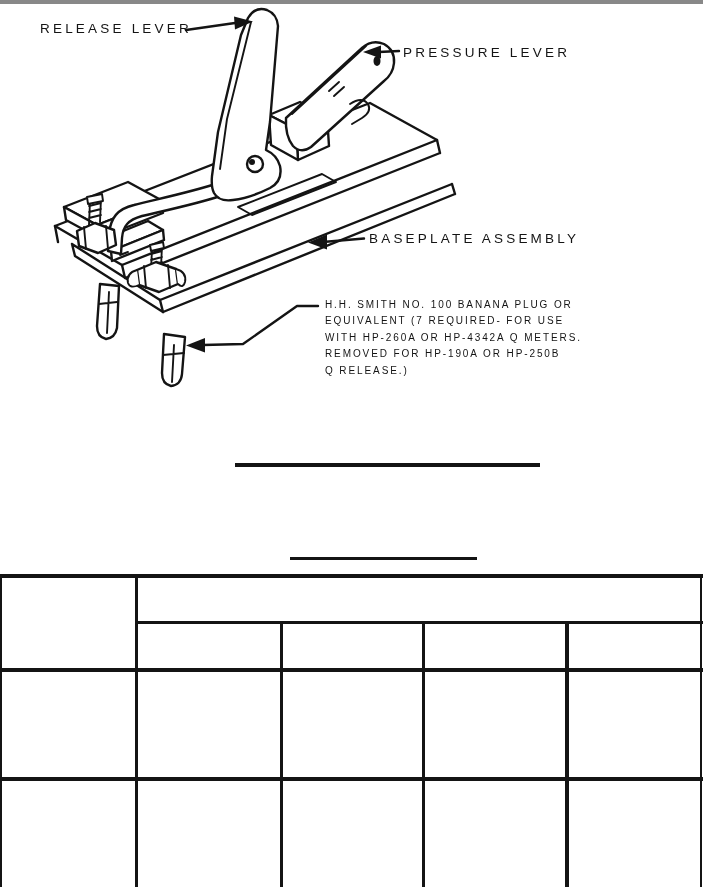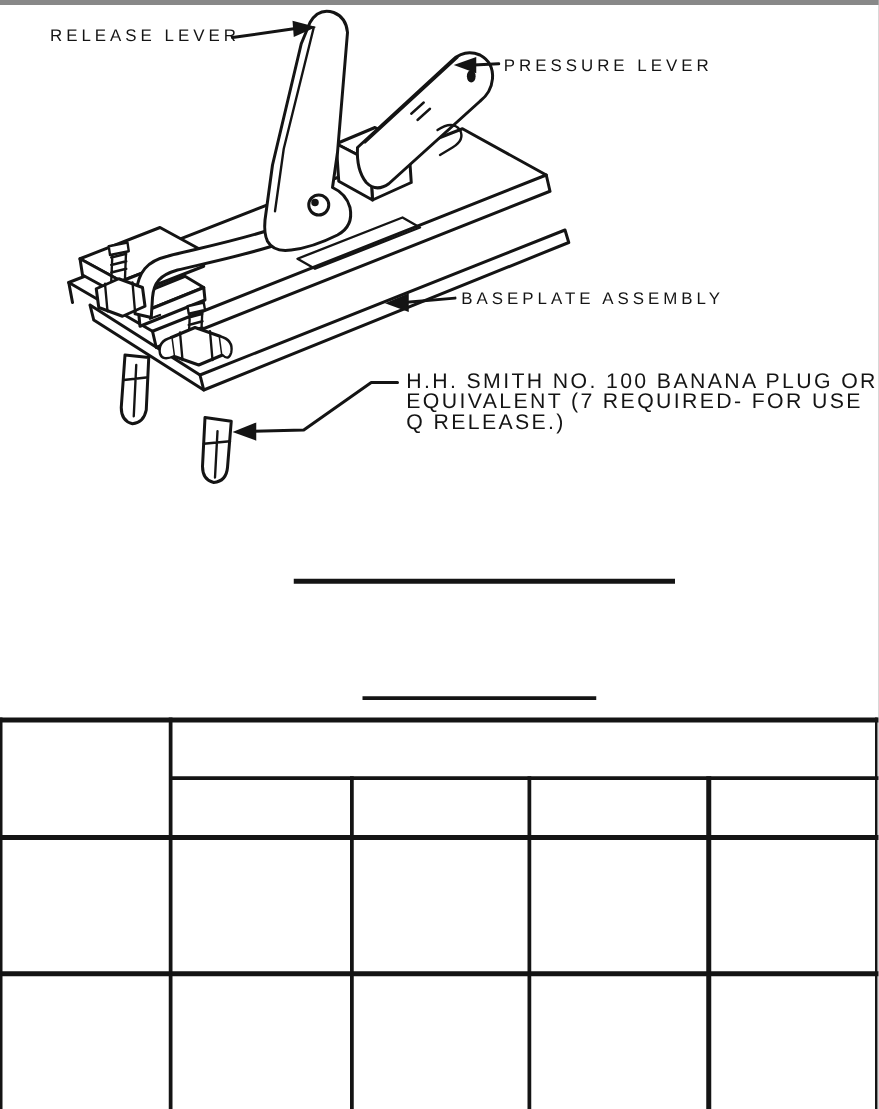--- a/index.html
+++ b/index.html
@@ -9,21 +9,21 @@
     position:relative; width:703px; height:887px;
     background:var(--paper); color:var(--ink);
     margin:4px auto; overflow:hidden;
   }
   .fig-label {
     position:absolute; font-size:13.5px; letter-spacing:3.2px;
     white-space:nowrap; color:var(--ink); font-weight:normal;
   }
   .note-block {
     position:absolute; left:325px; top:293px;
-    font-size:17px; letter-spacing:1.9px; line-height:16.4px;
+    font-size:10px; letter-spacing:1.9px; line-height:16.4px;
     color:var(--ink);
   }
   .note-line { white-space:nowrap; }
   .rule { position:absolute; background:var(--ink); }
   svg.drawing { position:absolute; left:0; top:0; }
   svg.drawing path, svg.drawing line, svg.drawing circle, svg.drawing ellipse {
     stroke:var(--ink); fill:none; stroke-width:2.4;
     stroke-linecap:round; stroke-linejoin:round;
   }
   svg.drawing .w { fill:var(--paper); }
@@ -123,20 +123,22 @@
 
   <div class="fig-label" style="left:40px; top:17px;">RELEASE LEVER</div>
 
   <div class="fig-label" style="left:369px; top:227px;">BASEPLATE ASSEMBLY</div>
 
   <div class="fig-label" style="left:403px; top:41px;">PRESSURE LEVER</div>
 
   <div class="note-block">
     <div class="note-line">H.H. SMITH NO. 100 BANANA PLUG OR</div>
     <div class="note-line">EQUIVALENT (7 REQUIRED- FOR USE</div>
+    <div class="note-line">WITH HP-260A OR HP-4342A Q METERS.</div>
+    <div class="note-line">REMOVED FOR HP-190A OR HP-250B</div>
     <div class="note-line">Q RELEASE.)</div>
   </div>
 
   <div class="rule" style="left:235px; top:459px; width:305px; height:3.5px;"></div>
   <div class="rule" style="left:290px; top:553px; width:187px; height:3px;"></div>
 
   <div>
 
     <div class="rule" style="left:0; top:570px; width:703px; height:4px;"></div>
     <div class="rule" style="left:136px; top:617px; width:567px; height:2.5px;"></div>

